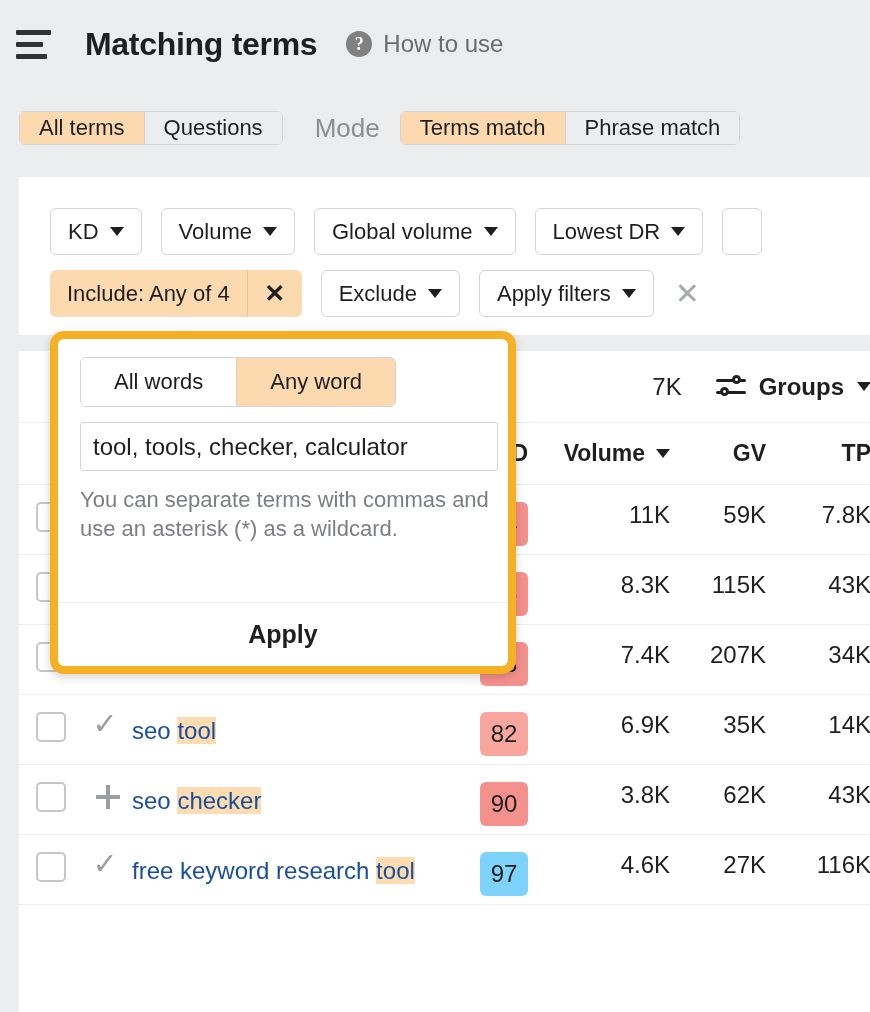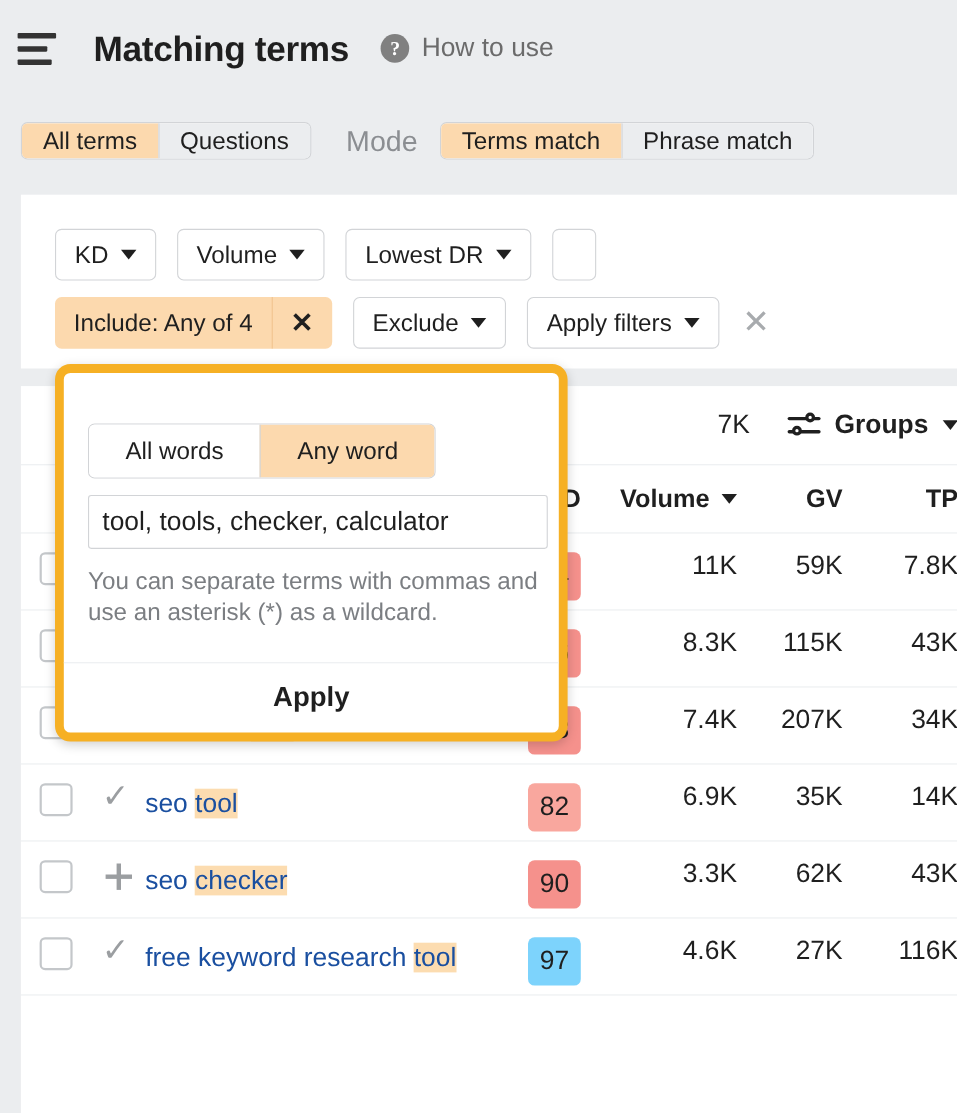--- a/index.html
+++ b/index.html
@@ -138,21 +138,21 @@
   .col-kd.cellwrap { display: flex; justify-content: flex-end; padding-right: 25px; }
 
   
   .popup {
     position: absolute; left: 50px; top: 331px; width: 466px; height: 343px;
     background: #fff; border: 8px solid #f6b024; border-radius: 14px;
     box-shadow: 0 3px 10px rgba(0,0,0,.18);
   }
   .popup-body { padding: 18px 22px 0 22px; }
   .seg2 { display: flex; border: 1px solid #d2d4d7; border-radius: 6px;
-    overflow: hidden; width: 316px; height: 50px; margin-top: 28px; }
+    overflow: hidden; width: 316px; height: 50px; }
   .seg2 > div { flex: 1 1 auto; display: flex; align-items: center; justify-content: center;
     font-size: 22px; color: #1f1f1f; cursor: pointer; background: #fff; white-space: nowrap; }
   .seg2 > div + div { border-left: 1px solid #d2d4d7; }
   .seg2 > div.active { background: #fcd9ae; }
   .terms-input { margin-top: 15px; width: 418px; height: 49px;
     border: 1px solid #d2d4d7; border-radius: 3px; padding: 0 12px;
     font-size: 24px; color: #1f1f1f; font-family: "Liberation Sans", sans-serif;
     background: #fff; outline: none; }
   .hint { margin-top: 14px; width: 420px; font-size: 22px; color: #7b7e82; line-height: 1.33; }
   .popup-foot { position: absolute; left: 0; bottom: 0; width: 450px; height: 64px;
@@ -195,20 +195,24 @@
     <div class="filter-row r1">
       <div class="fbtn">
         <span>KD</span>
         <span class="caret"></span>
       </div>
       <div class="fbtn">
         <span>Volume</span>
         <span class="caret"></span>
       </div>
       <div class="fbtn">
+        <span>Global volume</span>
+        <span class="caret"></span>
+      </div>
+      <div class="fbtn">
         <span>Lowest DR</span>
         <span class="caret"></span>
       </div>
       <div class="fbtn" style="width:40px;padding:0;"></div>
     </div>
     <div class="filter-row r2">
       <div class="pill">
         <span class="ptext">Include: Any of 4</span>
         <span class="pclose">✕</span>
       </div>
@@ -317,21 +321,21 @@
           <div class="col-chk">
             <div class="chkbox"></div>
           </div>
           <div class="col-add">
             <div class="plus-icon"></div>
           </div>
           <div class="col-kw"><span class="kwlink"><span>seo </span><span class="hl">checker</span></span></div>
           <div class="col-kd cellwrap">
             <span class="kdbadge" style="background: rgb(245, 145, 140);">90</span>
           </div>
-          <div class="col-vol cellnum">3.3K</div>
+          <div class="col-vol cellnum">3.8K</div>
           <div class="col-gv cellnum">62K</div>
           <div class="col-tp cellnum">43K</div>
         </div>
         <div class="trow">
           <div class="col-chk">
             <div class="chkbox"></div>
           </div>
           <div class="col-add">
             <div class="ck-icon"></div>
           </div>

